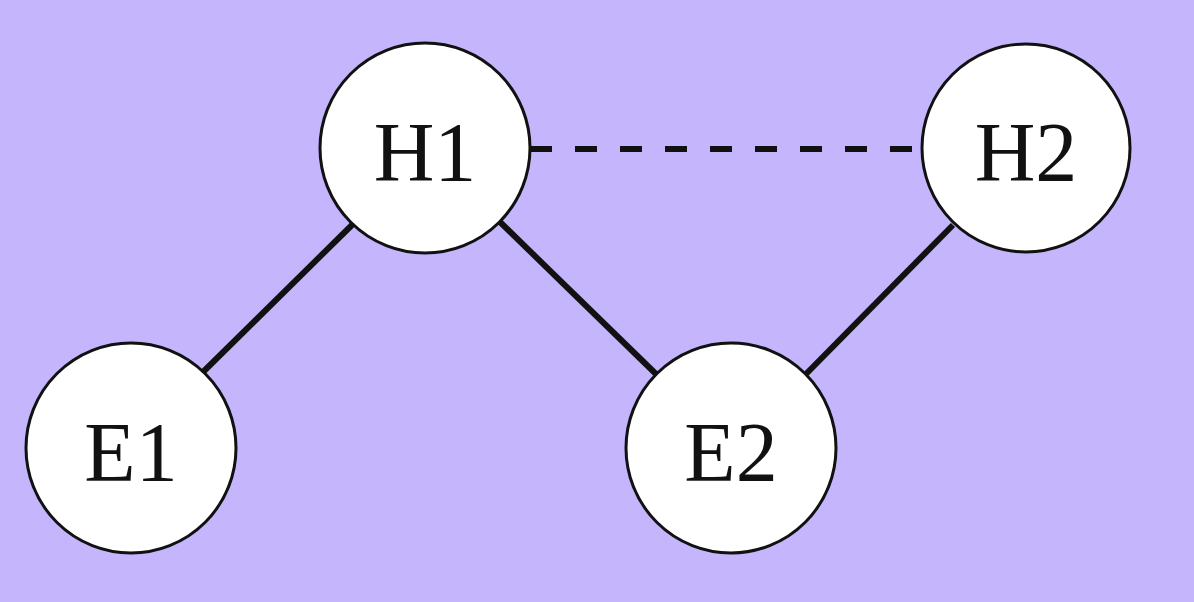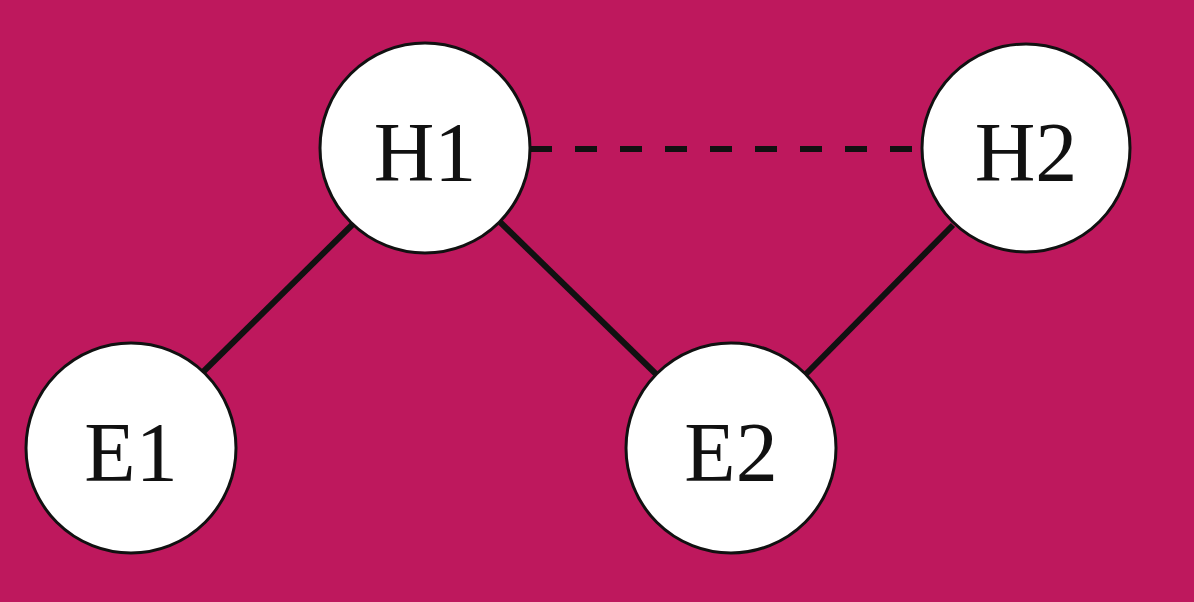--- a/index.html
+++ b/index.html
@@ -11,21 +11,21 @@
   body {
     width: 1194px;
     height: 602px;
     overflow: hidden;
     font-family: "Liberation Serif", "DejaVu Serif", serif;
   }
   #diagram-canvas {
     position: relative;
     width: 1194px;
     height: 602px;
-    background: #be185d;
+    background: #c4b5fd;
   }
   #graph-svg {
     display: block;
     width: 1194px;
     height: 602px;
   }
   .node-circle {
     fill: #ffffff;
   }
   .node-label {

